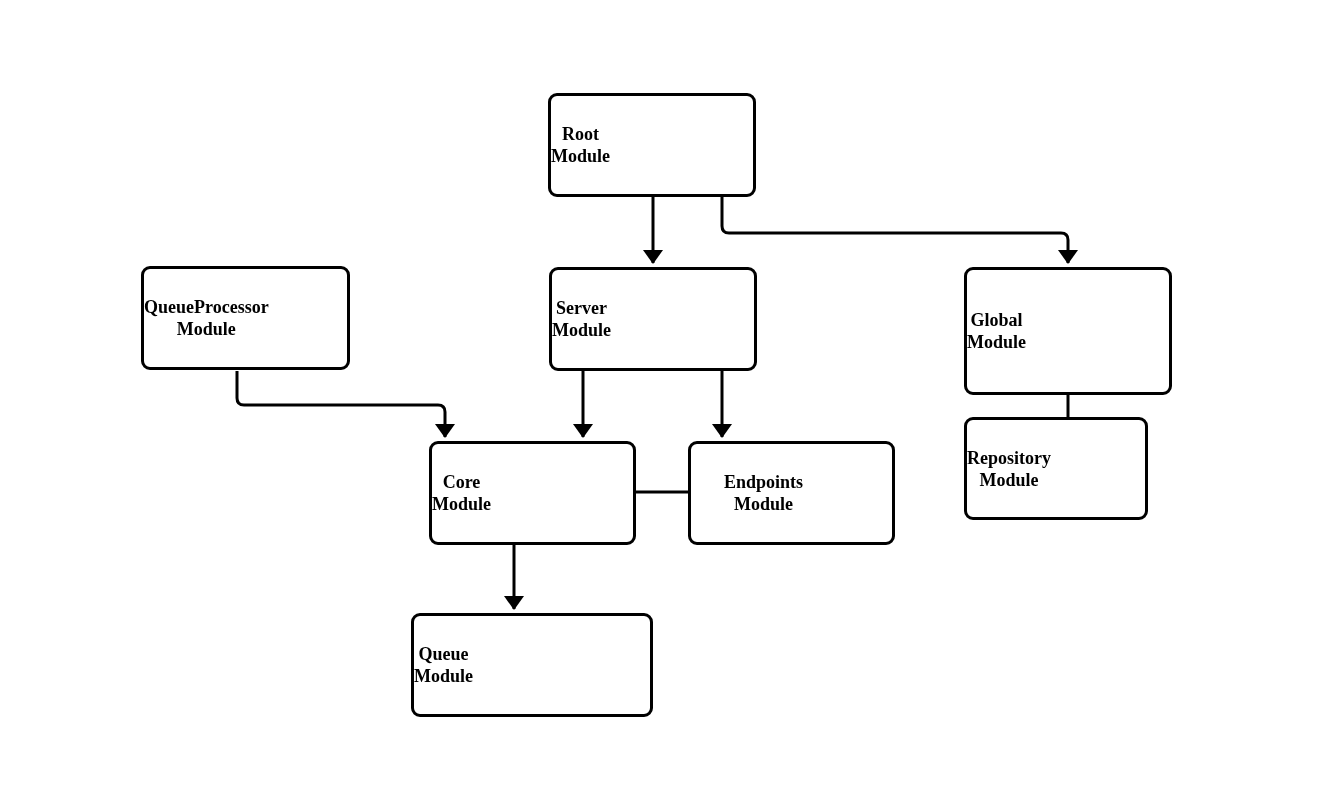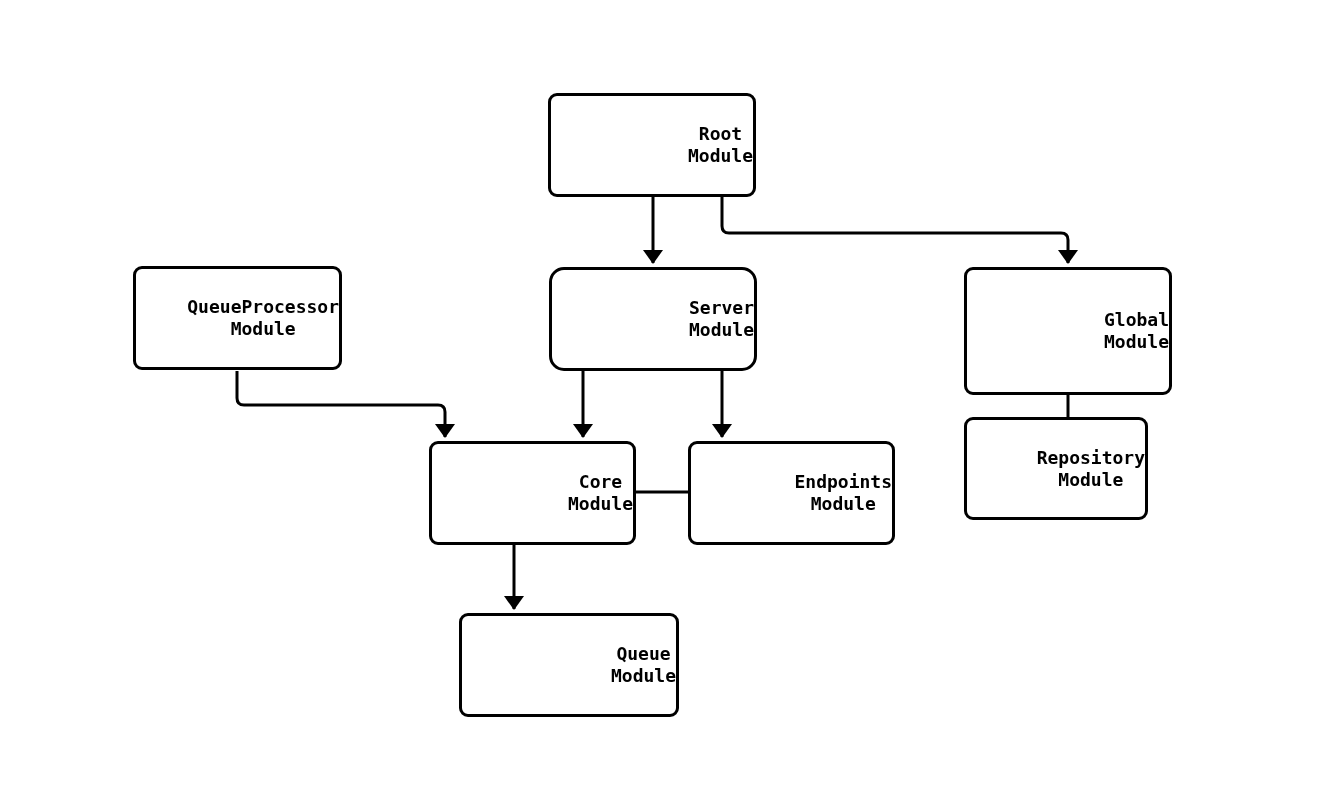--- a/index.html
+++ b/index.html
@@ -29,22 +29,23 @@
     fill: none;
   }
   .arrowhead-fill { fill: var(--stroke); }
   .node {
     position: absolute;
     background: var(--box-fill);
     border: 3px solid var(--stroke);
     border-radius: 9px;
     display: flex;
     align-items: center;
-    justify-content: flex-end;
+    justify-content: flex-start;
     text-align: center;
+    font-family: Liberation Serif, serif;
   }
   .node-label {
     font-size: 18px;
     line-height: 22px;
     font-weight: bold;
     color: var(--stroke);
     white-space: pre-line;
   }
 </style>
 </head>
@@ -74,26 +75,26 @@
     <path class="edge" marker-end="url(#arrow)" d="M1068,371 V437"></path>
 
     <path class="edge" marker-end="url(#arrow)" d="M514,545 V609"></path>
   </svg>
 
   <div class="node" style="left:548px; top:93px; width:208px; height:104px;">
     <span class="node-label">Root
 Module</span>
   </div>
 
-  <div class="node" style="left:133px; top:266px; width:209px; height:104px;">
+  <div class="node" style="left:141px; top:266px; width:209px; height:104px;">
     <span class="node-label">QueueProcessor
 Module</span>
   </div>
 
-  <div class="node" style="left:549px; top:267px; width:208px; height:104px;border-radius:15px;">
+  <div class="node" style="left:549px; top:267px; width:208px; height:104px;">
     <span class="node-label">Server
 Module</span>
   </div>
 
   <div class="node" style="left:964px; top:267px; width:208px; height:128px;">
     <span class="node-label">Global
 Module</span>
   </div>
 
   <div class="node" style="left:429px; top:441px; width:207px; height:104px;">
@@ -104,18 +105,18 @@
   <div class="node" style="left:688px; top:441px; width:207px; height:104px;padding-left:33px;">
     <span class="node-label">Endpoints
 Module</span>
   </div>
 
   <div class="node" style="left:964px; top:417px; width:184px; height:103px;">
     <span class="node-label">Repository
 Module</span>
   </div>
 
-  <div class="node" style="left:411px; top:613px; width:220px; height:104px;margin-left:48px;">
+  <div class="node" style="left:411px; top:613px; width:242px; height:104px;">
     <span class="node-label">Queue
 Module</span>
   </div>
 
 </div>
 
 </body></html>

